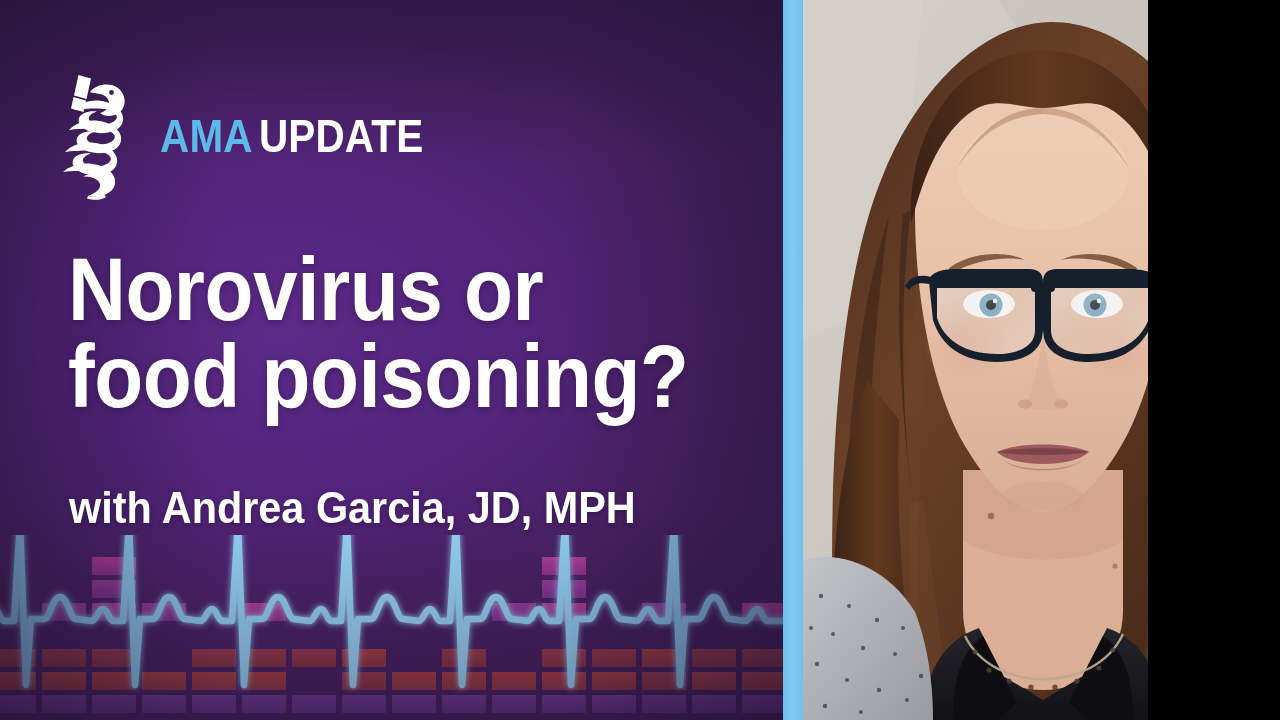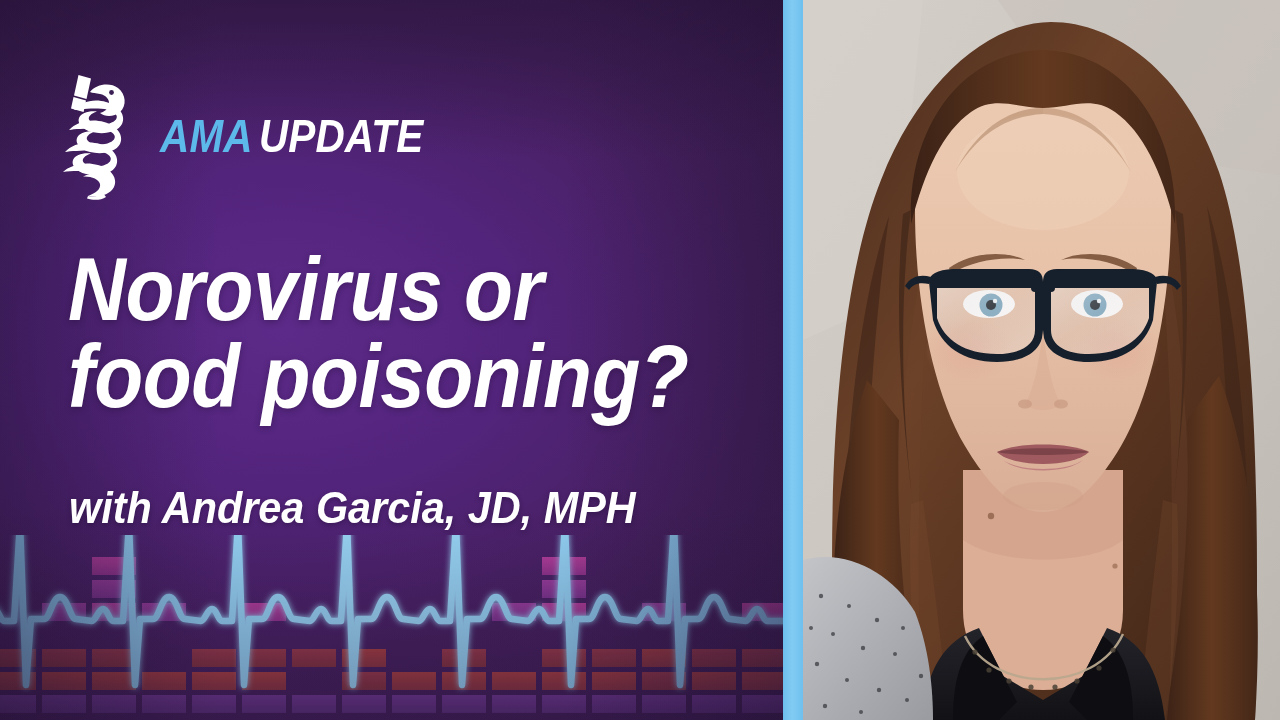--- a/index.html
+++ b/index.html
@@ -5,23 +5,22 @@
 <style>
   * { margin:0; padding:0; box-sizing:border-box; }
   html, body {
     width:1280px; height:720px;
     background:#000;
     font-family:"Liberation Sans", sans-serif;
     overflow:hidden;
   }
   #stage {
     position:relative;
-    width:1280px; height:720px;
+    width:1148px; height:720px;
     overflow:hidden;
-    font-style:italic;
   }
 
   
   #left-panel {
     position:absolute; left:0; top:0;
     width:783px; height:720px;
     overflow:hidden;
     background:
       radial-gradient(ellipse 780px 520px at 36% 46%, #5c2a88 0%, #53247c 30%, #46205f 62%, #3b1d50 100%),
       linear-gradient(160deg, #3a2150 0%, #522481 48%, #3d1d55 100%);

